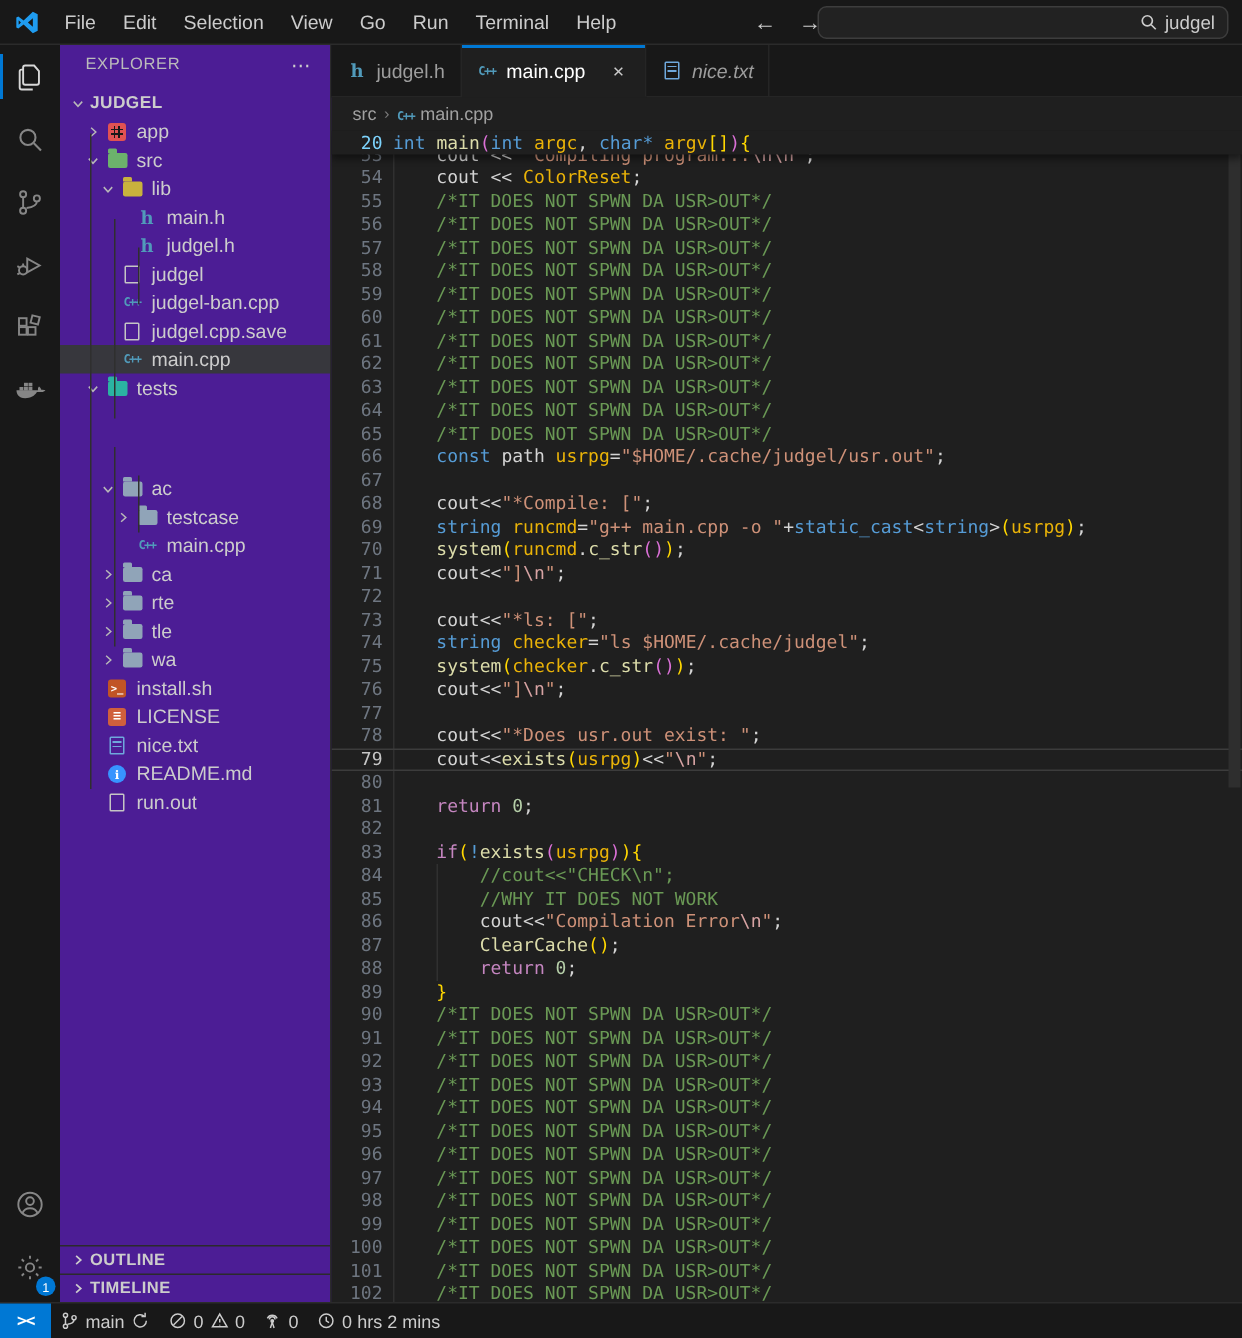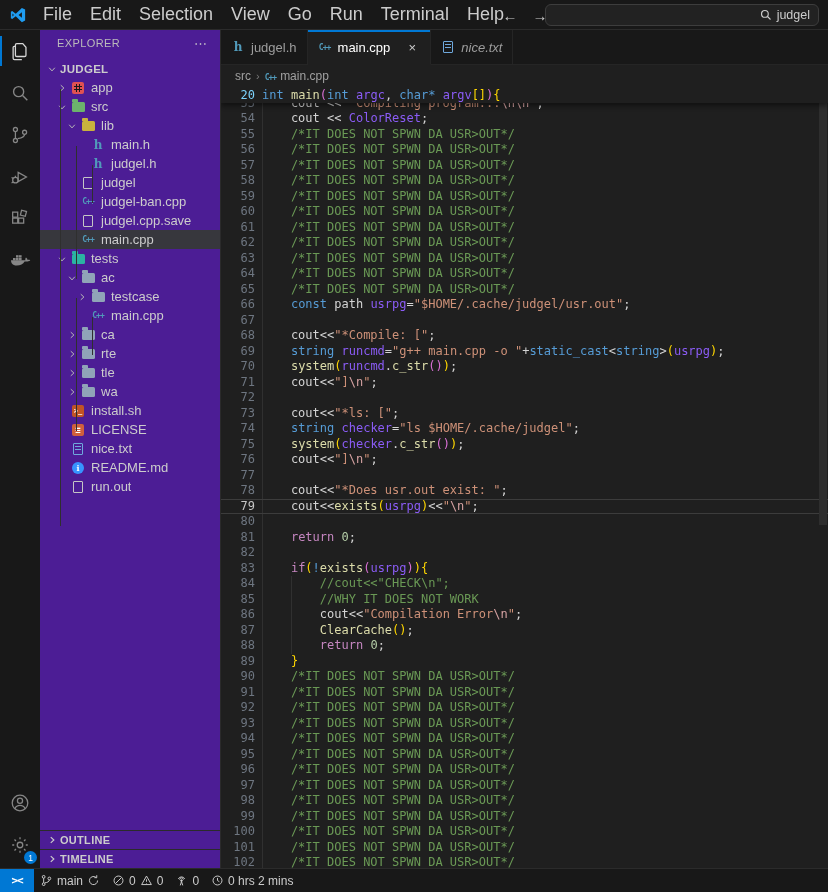--- a/index.html
+++ b/index.html
@@ -5,21 +5,21 @@
   * { margin:0; padding:0; box-sizing:border-box; }
   html,body { width:828px; height:892px; overflow:hidden; background:#181818;
     font-family:"Liberation Sans", sans-serif; color:#cccccc; }
   .app { position:relative; width:828px; height:892px; background:#1f1f1f; }
 
   
   .titlebar { position:absolute; left:0; top:0; width:828px; height:30px;
     background:#181818; border-bottom:1px solid #2b2b2b; display:flex; align-items:center; }
   .vscode-logo { width:18px; height:18px; margin:0 8px 0 9px; flex:none; }
   .menus { display:flex; gap:2px; }
-  .menu-item { font-size:18px; color:#cccccc; padding:3px 8px; border-radius:4px; cursor:default; }
+  .menu-item { font-size:13px; color:#cccccc; padding:3px 8px; border-radius:4px; cursor:default; }
   .nav-arrows { position:absolute; left:500px; top:0; height:30px; display:flex; align-items:center; gap:10px; }
   .nav-arrow { font-size:15px; color:#cccccc; width:20px; text-align:center; }
   .searchbox { position:absolute; left:545px; right:9px; top:4px; height:22px;
     background:#222222; border:1px solid #3d3d3d; border-radius:6px;
     display:flex; align-items:center; justify-content:flex-end; padding:0 8px; gap:5px; }
   .searchbox svg { flex:none; }
   .search-text { font-size:12.5px; color:#cccccc; }
 
   
   .activitybar { position:absolute; left:0; top:30px; width:40px; bottom:24px; background:#181818; }
@@ -104,21 +104,21 @@
   .iguide { position:absolute; width:1px; background:#303030; }
   .sticky { position:absolute; left:0; top:0; right:0; height:16px; background:#1f1f1f;
     box-shadow:0 3px 5px rgba(0,0,0,.45); display:flex; white-space:pre; line-height:16px; z-index:5; }
   .sticky .ln { width:34px; flex:none; text-align:right; color:#7dd3fc; }
   .sticky .ct { padding-left:7px; }
   .scrollbar { position:absolute; right:0; top:0; width:10px; bottom:0; }
   .scroll-slider { position:absolute; left:1px; right:1px; top:3px; height:435px; background:#2e2e2e; border-radius:0; }
 
   
   .tk-w { color:#d4d4d4; } .tk-kb { color:#569cd6; } .tk-kc { color:#c586c0; }
-  .tk-fn { color:#dcdcaa; } .tk-v { color:#8b5cf6; } .tk-s { color:#ce9178; }
+  .tk-fn { color:#dcdcaa; } .tk-v { color:#eab308; } .tk-s { color:#ce9178; }
   .tk-e { color:#d7a3a3; } .tk-c { color:#6a9955; } .tk-n { color:#b5cea8; }
   .tk-b1 { color:#ffd700; } .tk-b2 { color:#da70d6; }
 
   
   .statusbar { position:absolute; left:0; bottom:0; width:828px; height:24px; background:#181818;
     border-top:1px solid #2b2b2b; display:flex; align-items:stretch; font-size:12px; color:#cccccc; }
   .remote { width:34px; background:#0078d4; color:#fff; display:flex; align-items:center; justify-content:center;
     font-weight:bold; font-size:11px; font-family:"DejaVu Sans Mono", monospace; letter-spacing:-1px; }
   .sb-item { display:flex; align-items:center; gap:4px; padding:0 6px; }
   .sb-item svg { flex:none; }
@@ -314,21 +314,21 @@
           <span class="chev">
             <svg width="10" height="10" viewBox="0 0 16 16" fill="none" stroke="#b8b8b8" stroke-width="1.6" style="transform:rotate(90deg)">
               <path d="M6 3.5 11 8l-5 4.5"></path>
             </svg>
           </span>
           <span class="ficon">
             <span class="fold c-tests"></span>
           </span>
           <span class="lbl">tests</span>
         </div>
-        <div class="tree-row" style="padding-left: 24px;">
+        <div class="tree-row" style="padding-left: 24px; margin-top: 48px;">
           <span class="chev">
             <svg width="10" height="10" viewBox="0 0 16 16" fill="none" stroke="#b8b8b8" stroke-width="1.6" style="transform:rotate(90deg)">
               <path d="M6 3.5 11 8l-5 4.5"></path>
             </svg>
           </span>
           <span class="ficon">
             <span class="fold"></span>
           </span>
           <span class="lbl">ac</span>
         </div>

